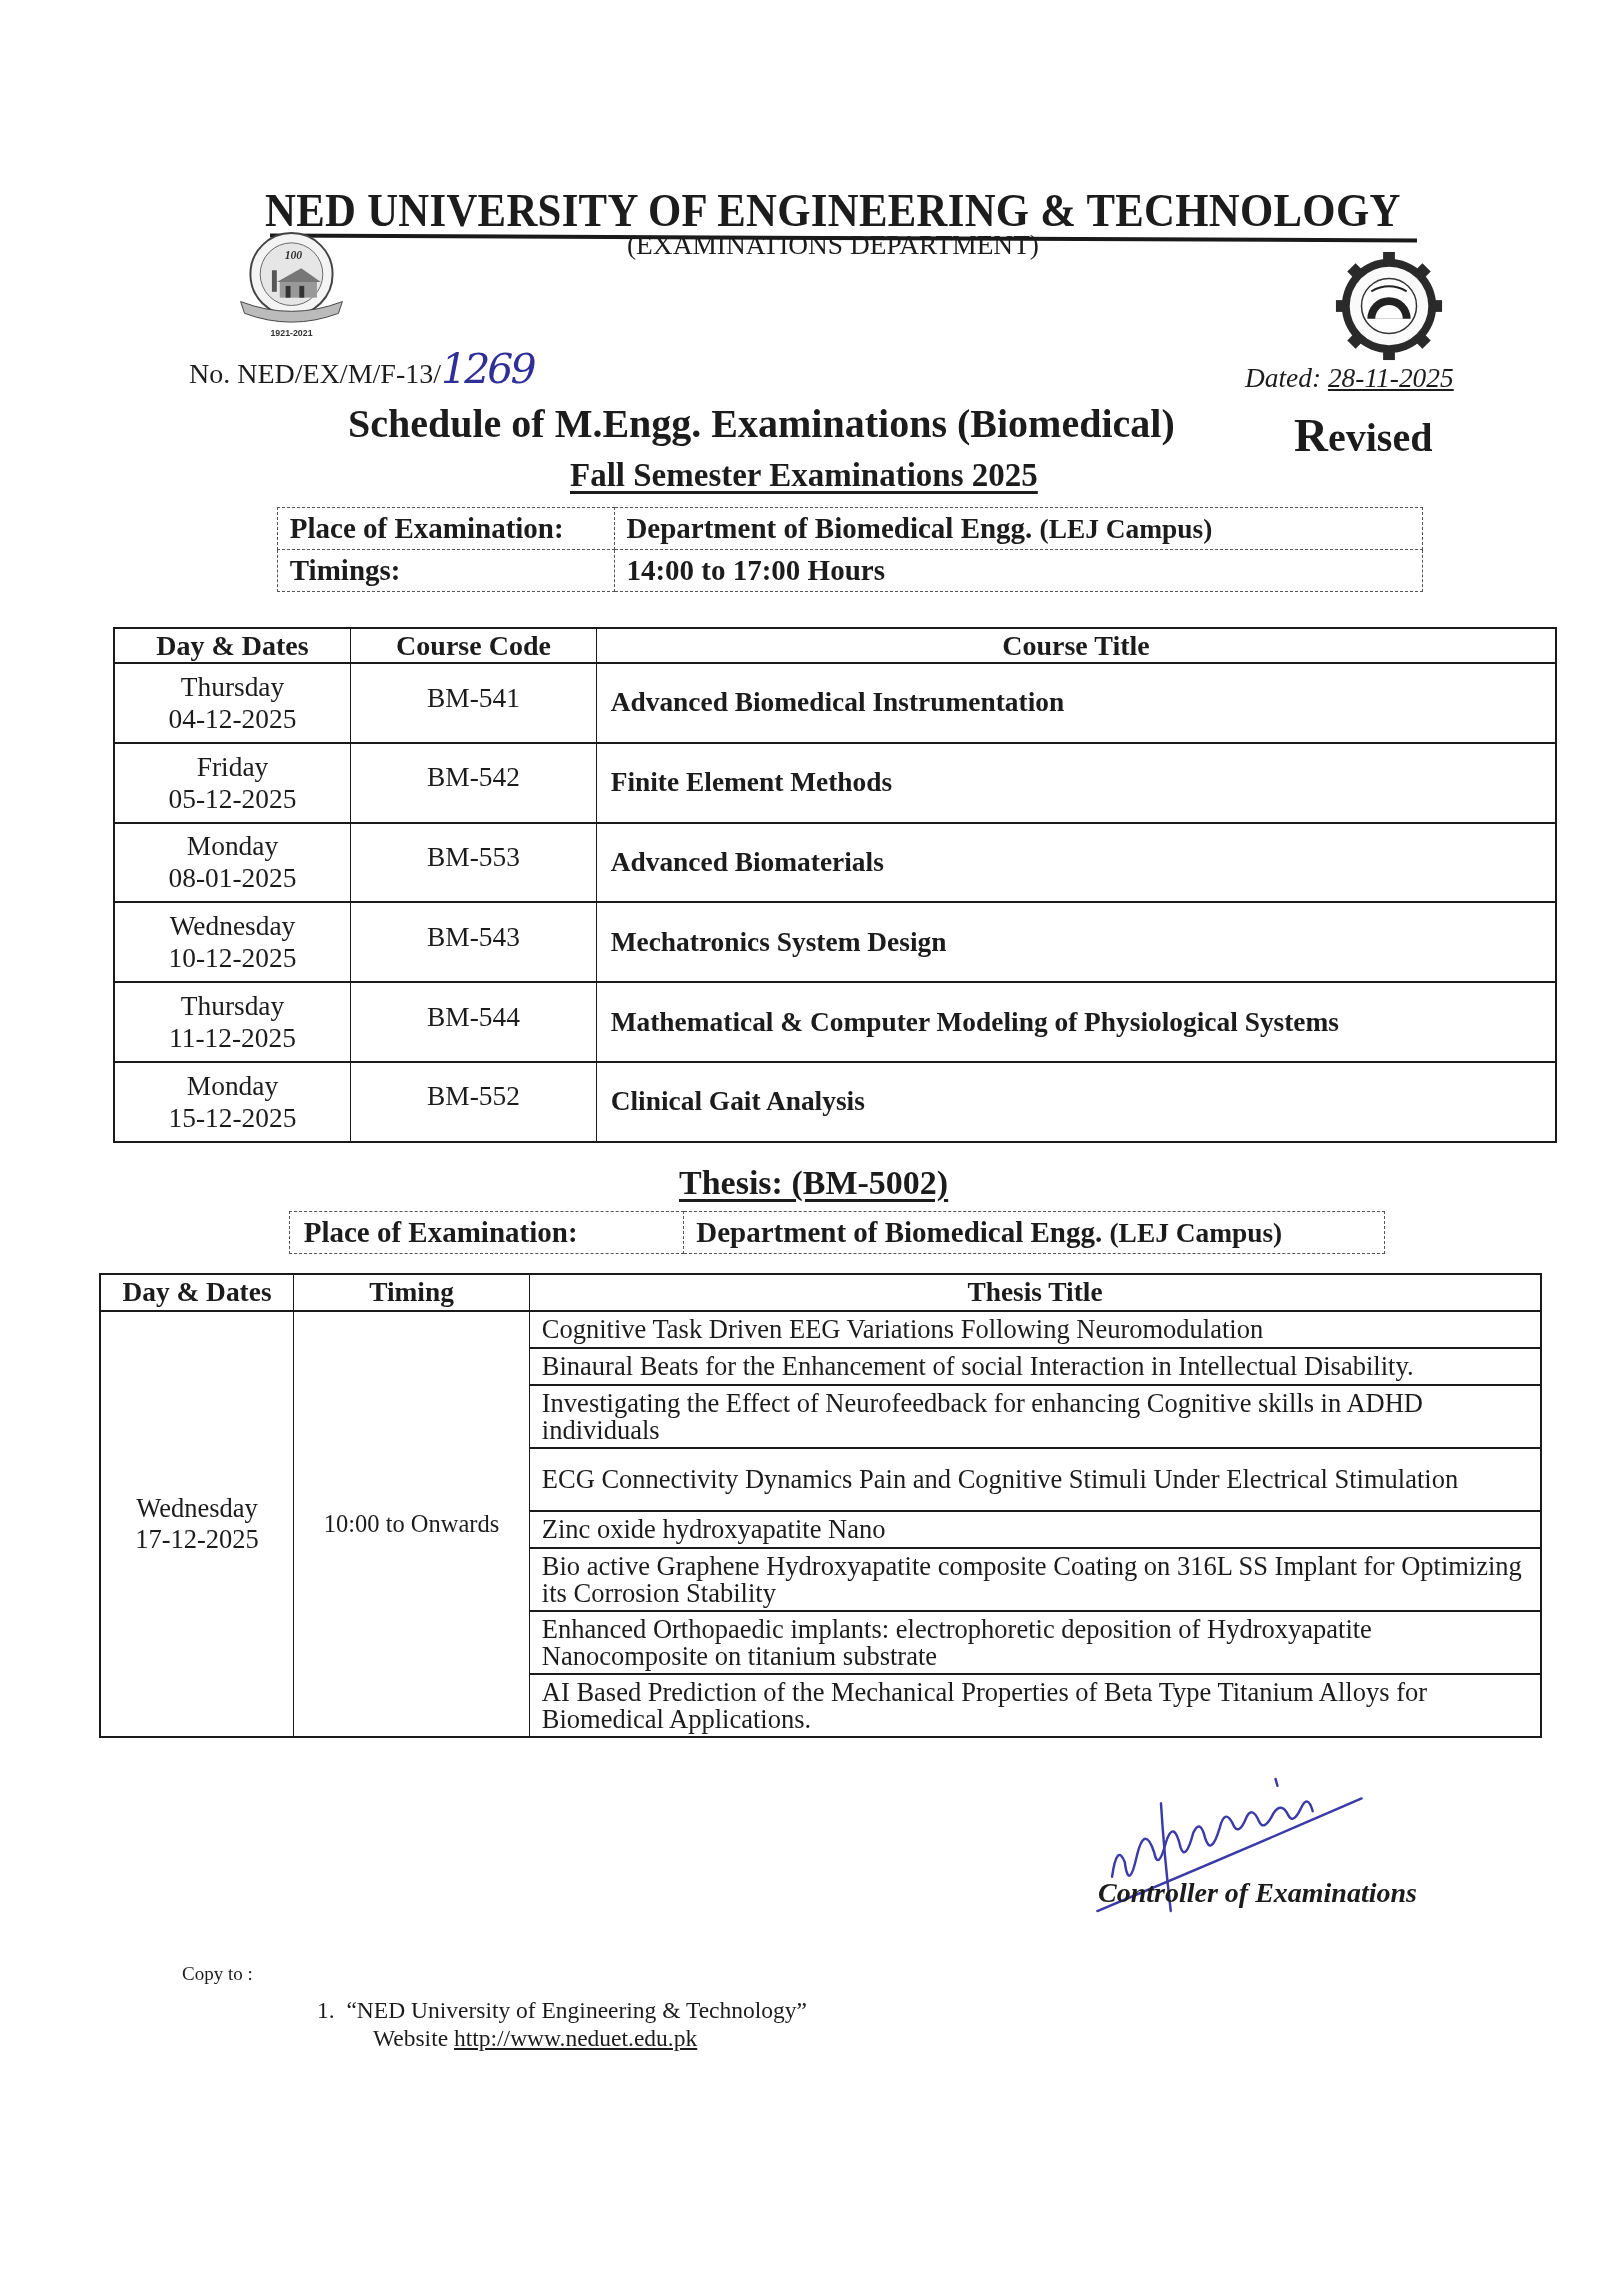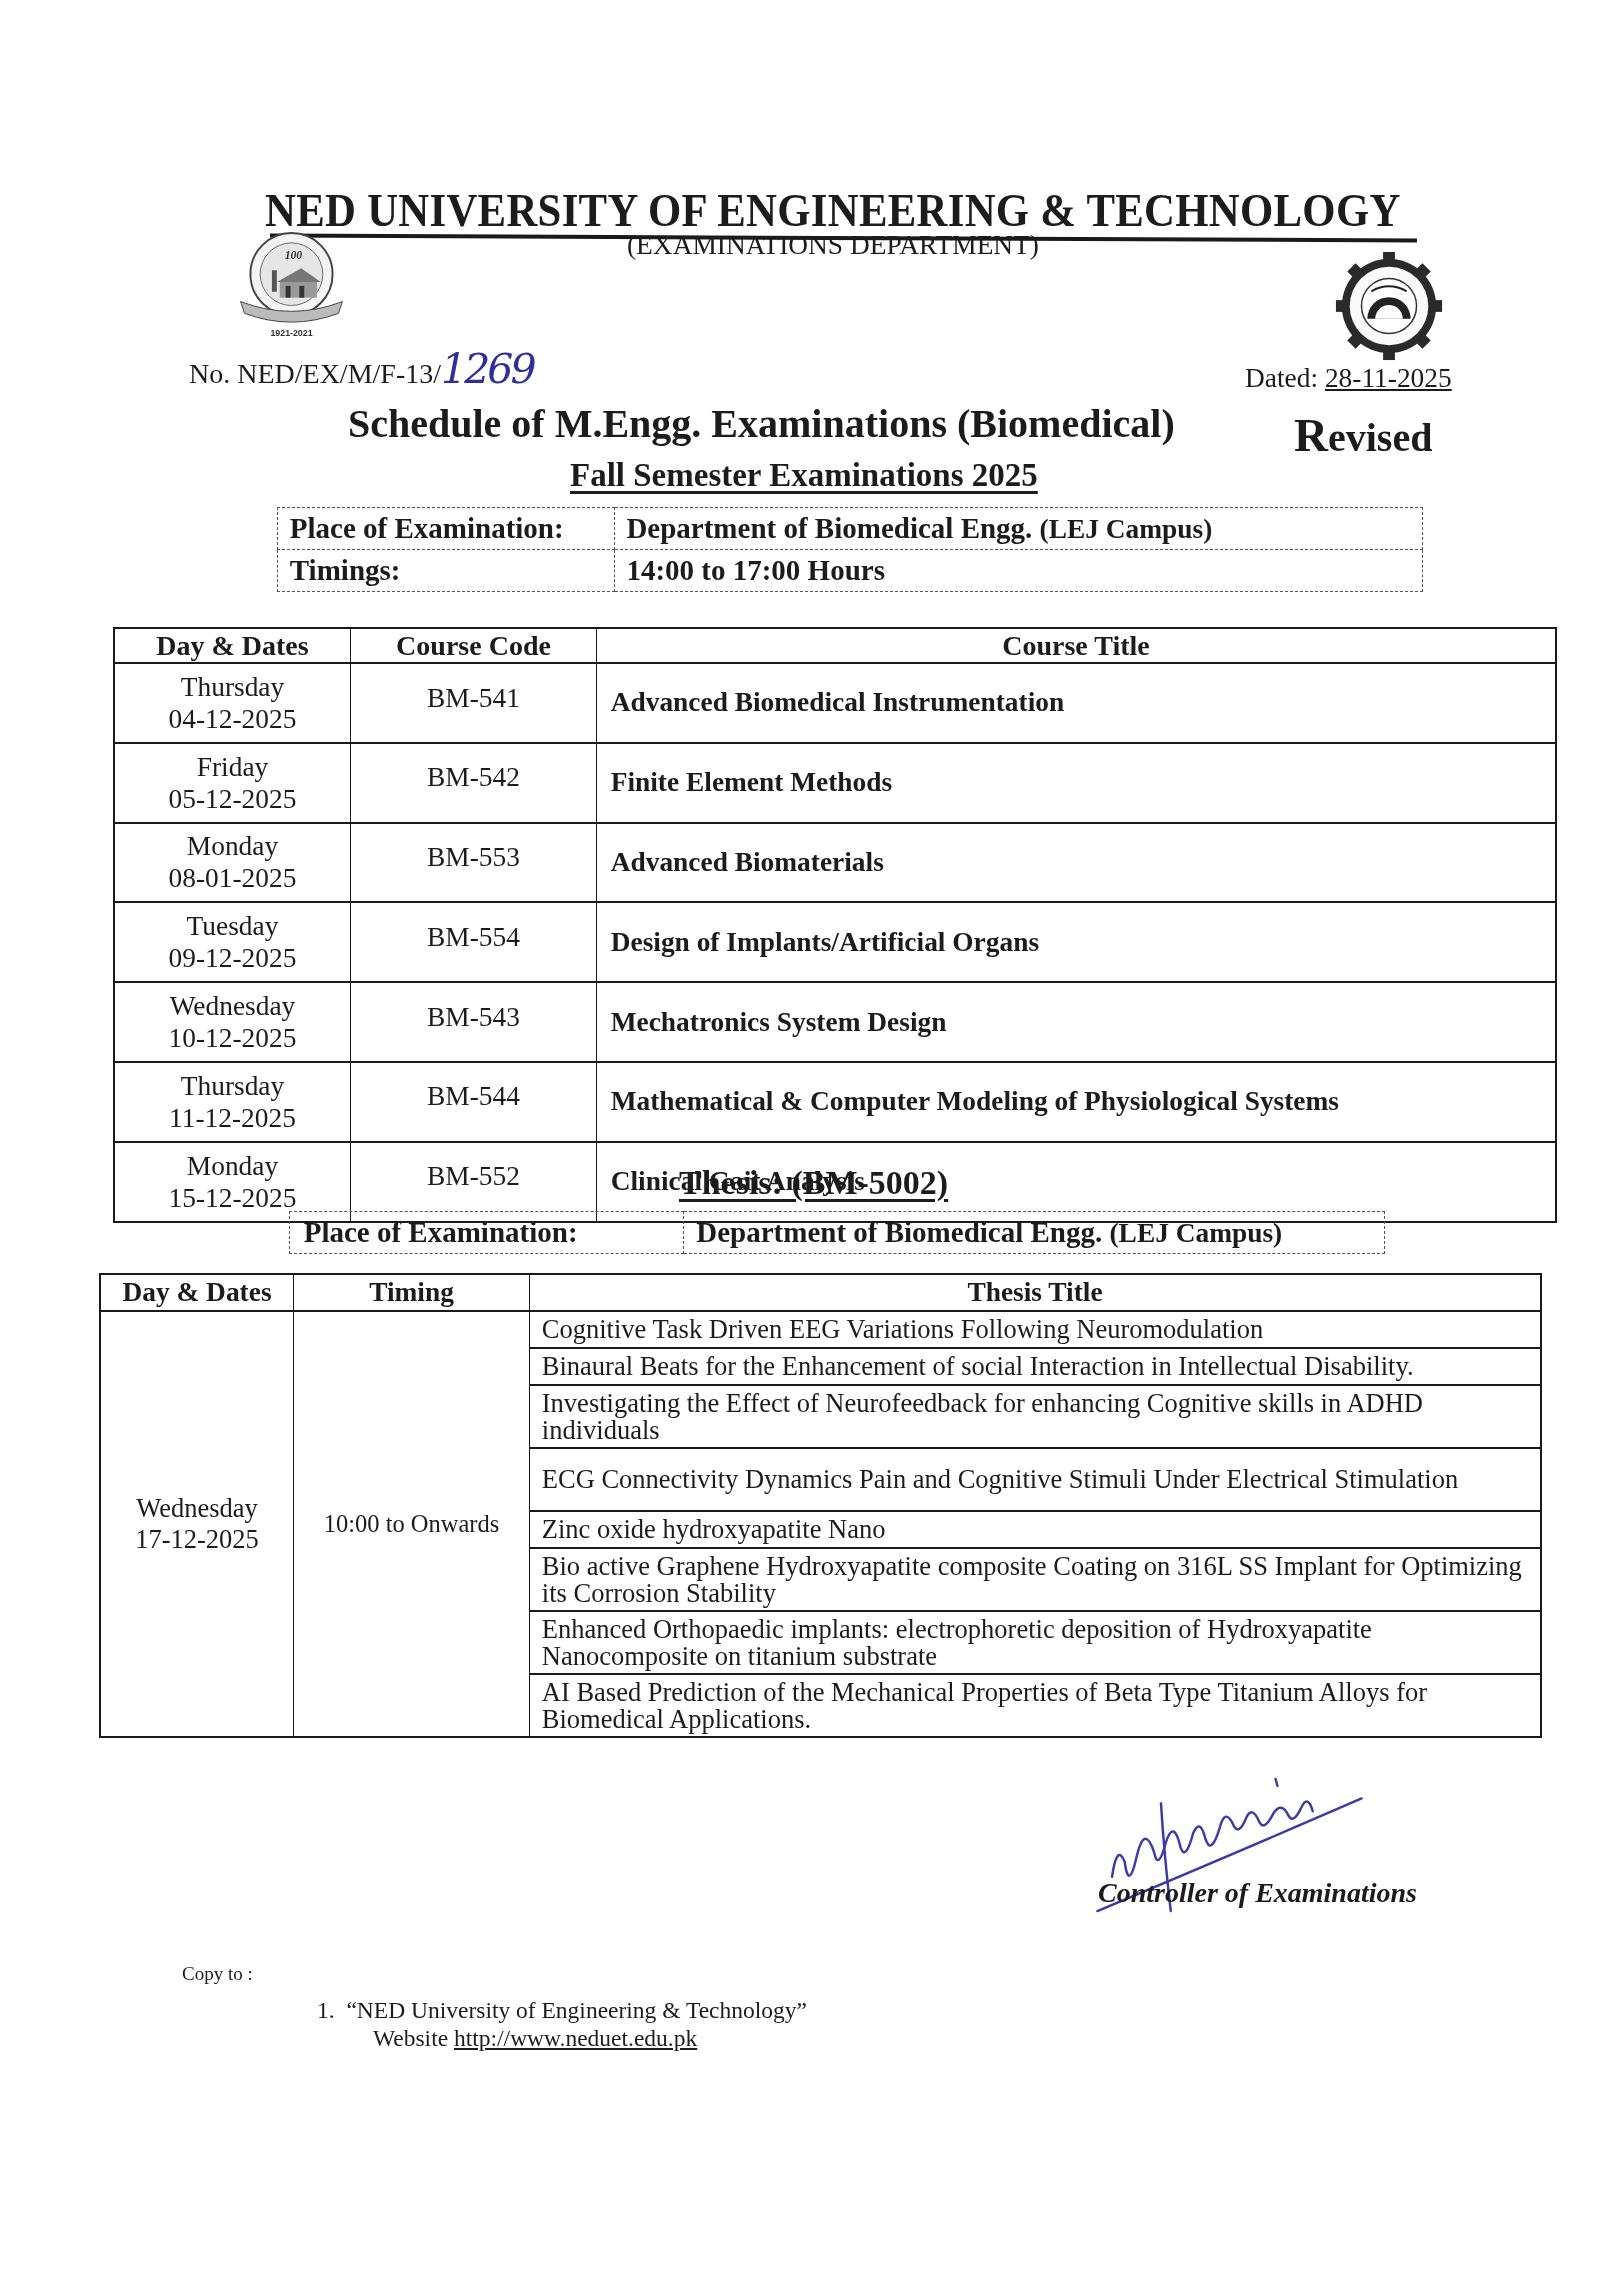--- a/index.html
+++ b/index.html
@@ -16,21 +16,21 @@
     text-align: center; white-space: nowrap; transform: scaleX(0.93); transform-origin: left top;
   }
   .uni-rule { left: 270px; top: 236px; width: 1147px; height: 3.9px; background: #1a1a1a; transform: rotate(0.25deg); }
   .dept { left: 490px; top: 230px; width: 686px; text-align: center; font-size: 27.4px; }
 
   .logo-left { left: 223px; top: 223px; width: 137px; height: 118px; }
   .logo-right { left: 1328px; top: 250px; width: 123px; height: 113px; }
 
   .ref-no { left: 189px; top: 345px; font-size: 28px; white-space: nowrap; }
   .ref-hand { color: #2f2f9a; font-family: "DejaVu Serif", serif; font-style: italic; font-size: 41px; letter-spacing: -2.9px; text-align: center; }
-  .dated { left: 1245px; top: 363px; font-size: 27.4px; white-space: nowrap; }
+  .dated { left: 1245px; top: 363px; font-size: 27.4px; white-space: nowrap; font-style: italic; }
   .dated-val { text-decoration: underline; }
 
   .sched-title { left: 348px; top: 400px; font-size: 40px; font-weight: bold; white-space: nowrap; }
   .revised { left: 1294px; top: 408px; font-size: 40px; font-weight: bold; white-space: nowrap; }
   .revised .cap { font-size: 47px; }
   .fall-title { left: 570px; top: 457px; font-size: 33px; font-weight: bold; white-space: nowrap;
     text-decoration: underline; text-decoration-thickness: 2.9px; text-underline-offset: 4.9px; }
 
   
   .info-box { border-collapse: collapse; font-weight: bold; font-size: 29px; }
@@ -177,28 +177,20 @@
     <tr>
       <td class="day">
           <div>Monday</div>
           <div>08-01-2025</div>
         </td>
       <td class="code">BM-553</td>
       <td class="title">Advanced Biomaterials</td>
     </tr>
     <tr>
       <td class="day">
-          <div>Tuesday</div>
-          <div>09-12-2025</div>
-        </td>
-      <td class="code">BM-554</td>
-      <td class="title">Design of Implants/Artificial Organs</td>
-    </tr>
-    <tr>
-      <td class="day">
           <div>Wednesday</div>
           <div>10-12-2025</div>
         </td>
       <td class="code">BM-543</td>
       <td class="title">Mechatronics System Design</td>
     </tr>
     <tr>
       <td class="day">
           <div>Thursday</div>
           <div>11-12-2025</div>

